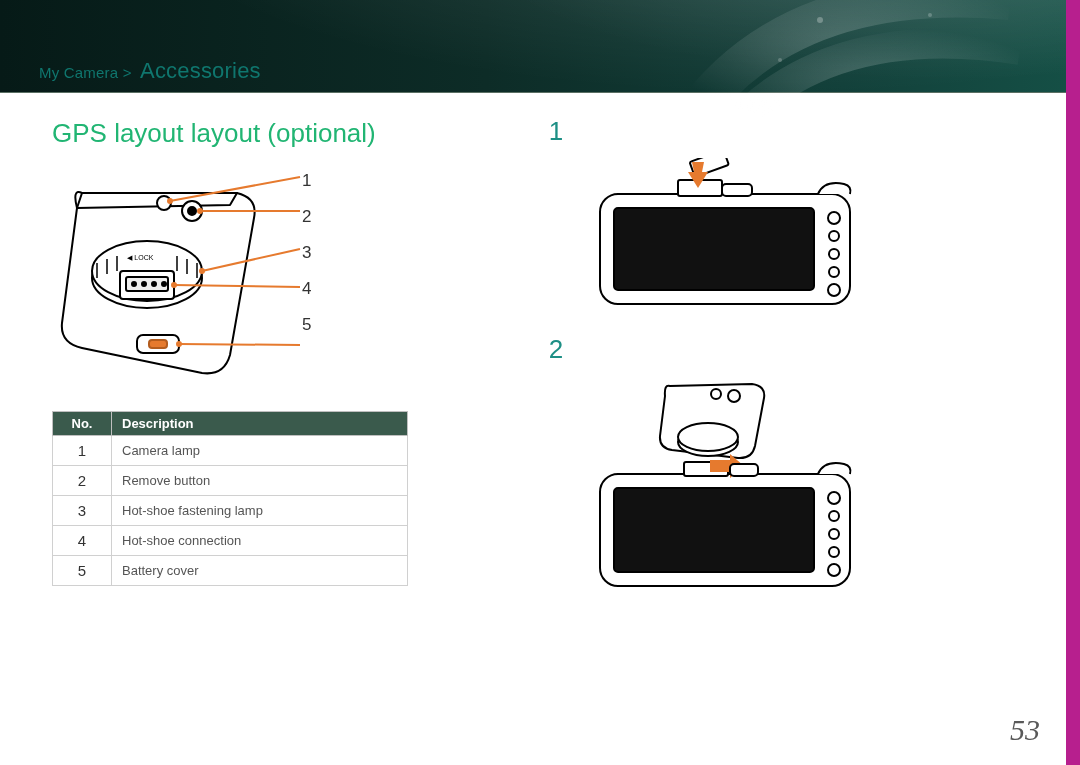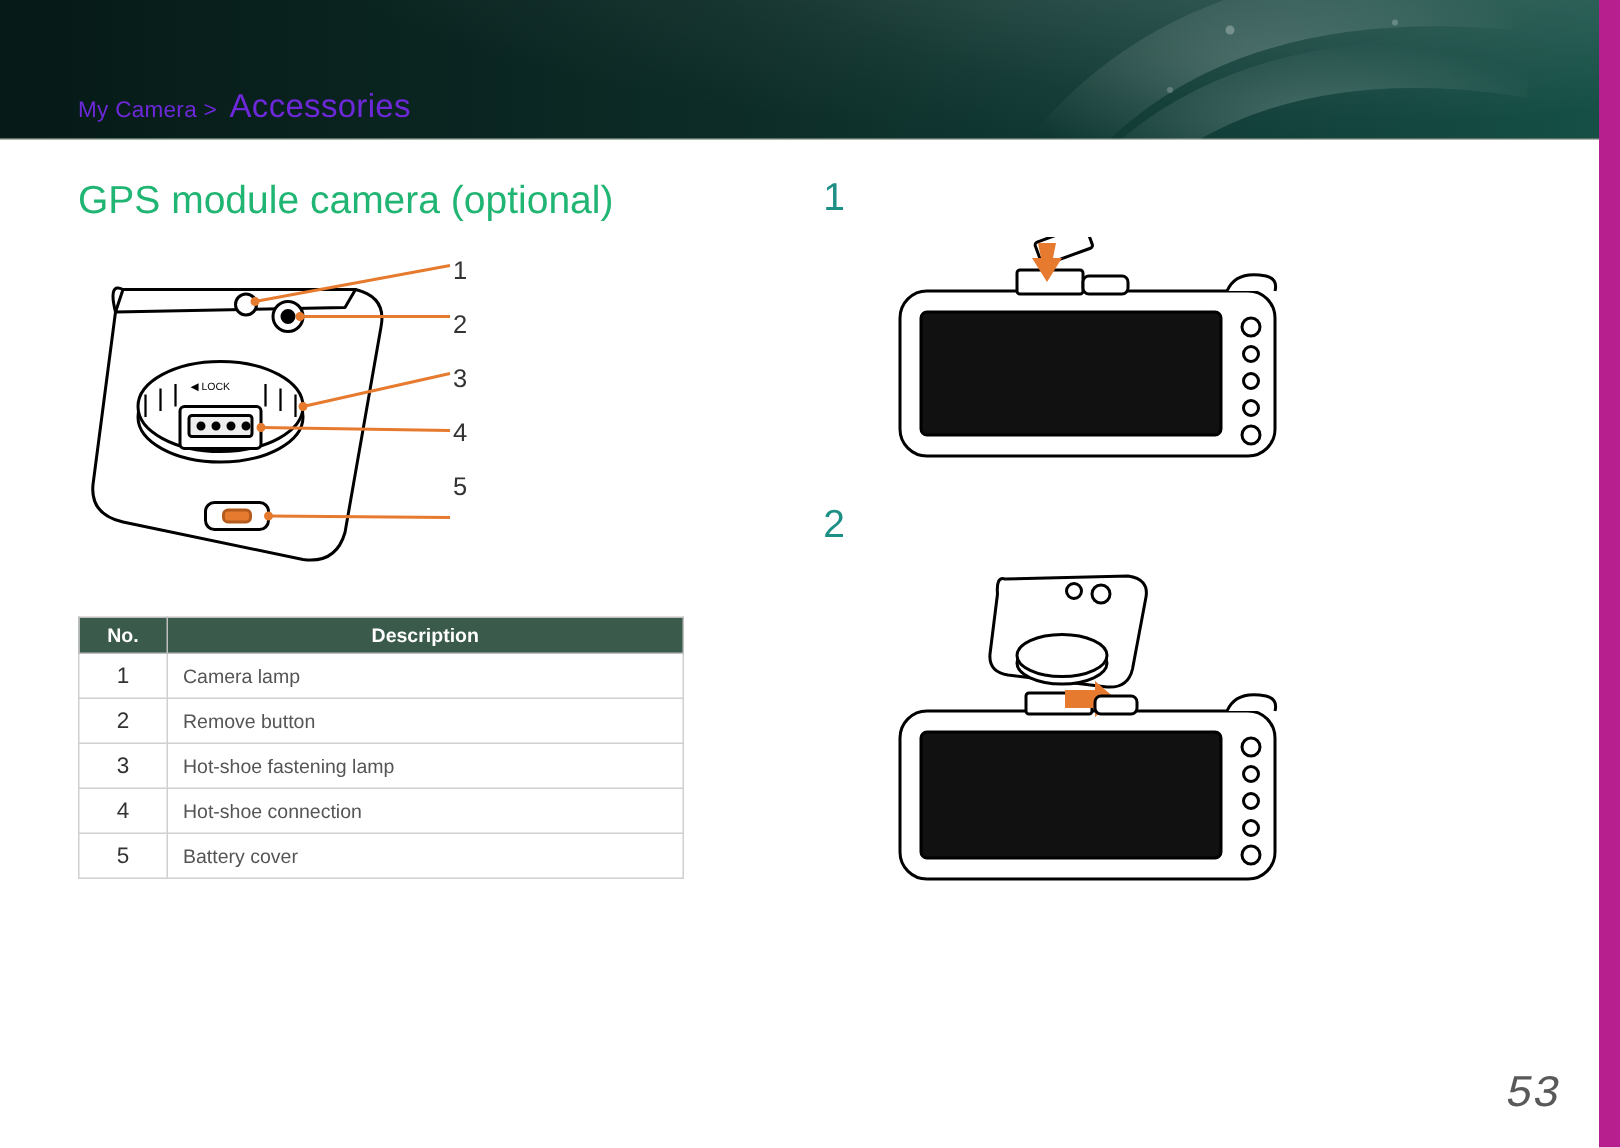--- a/index.html
+++ b/index.html
@@ -6,44 +6,44 @@
   .page{position:relative;width:1080px;height:765px}
   
   .hdr-band{position:absolute;top:0;left:0;right:0;height:92px;
     background:
       radial-gradient(1100px 340px at 72% -120%, rgba(255,255,255,.15), transparent 60%),
       radial-gradient(900px 280px at 88% -80%, rgba(255,255,255,.12), transparent 55%),
       linear-gradient(to right,#061a17 0%,#0d2c27 45%,#12403a 78%,#155046 100%);
     border-bottom:1px solid #5b7064}
   .hdr-accent{position:absolute;top:0;right:0;width:14px;height:765px;background:#b71f8e}
   .hdr-swirl{position:absolute;top:-40px;right:50px;width:360px;height:180px;pointer-events:none;opacity:.6}
-  .breadcrumb{position:absolute;left:52px;top:58px;color:#6d28d9;font-size:15px;letter-spacing:.2px}
+  .breadcrumb{position:absolute;left:39px;top:58px;color:#0f766e;font-size:15px;letter-spacing:.2px}
   .breadcrumb .sec{font-size:22px;font-weight:400;margin-left:4px}
   
   .content{position:absolute;top:118px;left:52px;right:40px;bottom:40px;display:flex}
   .col{width:50%}
   h2.green{color:#21b573;font-weight:400;font-size:26px;margin:0 0 14px 0}
   
   .diagram-wrap{position:relative;width:300px;height:230px;margin:10px 0 18px 0}
   .callouts{position:absolute;left:250px;top:0;height:200px}
   .callouts .num{font-size:17px;color:#333;height:36px;display:flex;align-items:center}
   
-  table.parts{border-collapse:collapse;width:404px;font-size:13px}
-  table.parts thead th{background:#3a5a4c;color:#fff;text-align:center;font-weight:600;padding:4px 10px;border:1px solid #bfbfbf}
+  table.parts{border-collapse:collapse;width:356px;font-size:13px}
+  table.parts thead th{background:#3a5a4c;color:#fff;text-align:left;font-weight:600;padding:4px 10px;border:1px solid #bfbfbf}
   table.parts thead th:first-child{width:38px;text-align:center}
   table.parts tbody td{border:1px solid #d0d0d0;padding:6px 10px;color:#555}
   table.parts tbody td:first-child{text-align:center;font-size:15px;color:#333}
   
   .step{margin-bottom:18px}
   .step-row{display:flex;align-items:flex-start;gap:12px;font-size:16px;color:#222}
   .step-num{font-family:"Segoe UI",Arial,sans-serif;font-size:26px;color:#1d8f85;font-weight:400;line-height:1;min-width:20px;text-align:center}
   .step-text{padding-top:4px}
   .step-img{margin:14px 0 8px 34px}
   
-  .pagenum{position:absolute;right:40px;bottom:18px;font-family:Liberation Mono, monospace;font-style:italic;font-size:30px;color:#595959}
+  .pagenum{position:absolute;right:40px;bottom:18px;font-family:Liberation Serif, serif;font-style:italic;font-size:30px;color:#595959}
   svg{display:block}
 </style>
 </head>
 <body>
 
 <div class="page">
   <div class="hdr-band"></div>
   <div class="hdr-accent"></div>
   <svg class="hdr-swirl" viewBox="0 0 360 180">
     <defs>
@@ -61,21 +61,21 @@
   </svg>
 
   <div class="breadcrumb">
     <span>My Camera &gt;</span>
     <span class="sec">Accessories</span>
   </div>
 
   <div class="content">
 
     <div class="col">
-      <h2 class="green">GPS module camera (optional)</h2>
+      <h2 class="green">GPS layout layout (optional)</h2>
 
       <div class="diagram-wrap">
 
         <svg width="300" height="230" viewBox="0 0 300 230">
           <g stroke="#000" stroke-width="2" fill="#fff" stroke-linejoin="round">
 
             <path d="M30 30 Q20 25 25 45 L10 160 Q8 180 30 185 L150 210 Q172 213 178 192 L202 55 Q206 35 185 30 Z"></path>
 
             <path d="M30 30 L185 30 L178 42 L25 45 Z" fill="#fff"></path>
 

